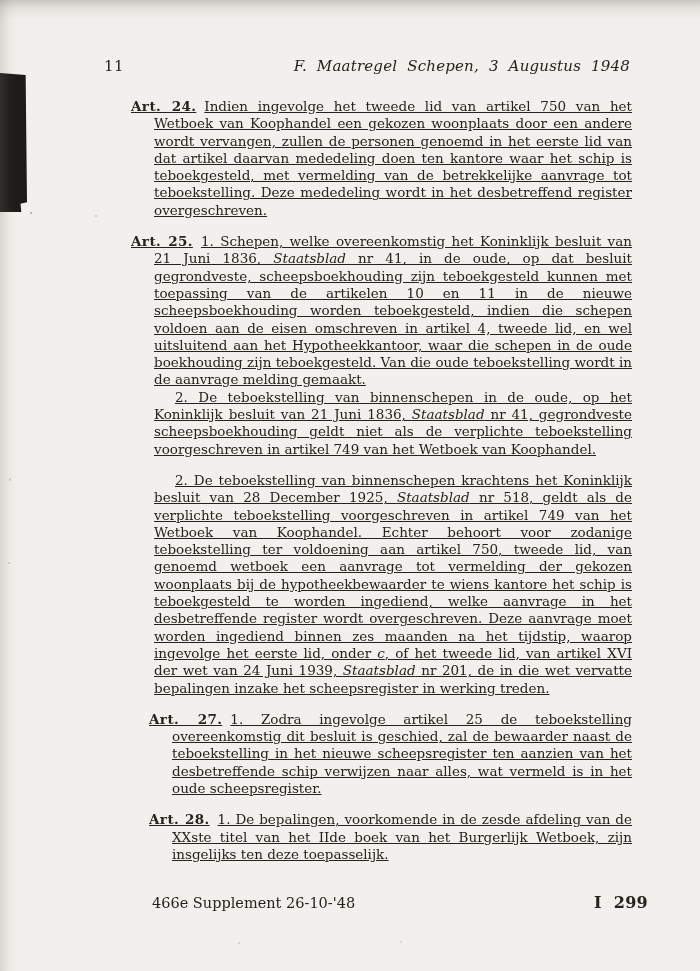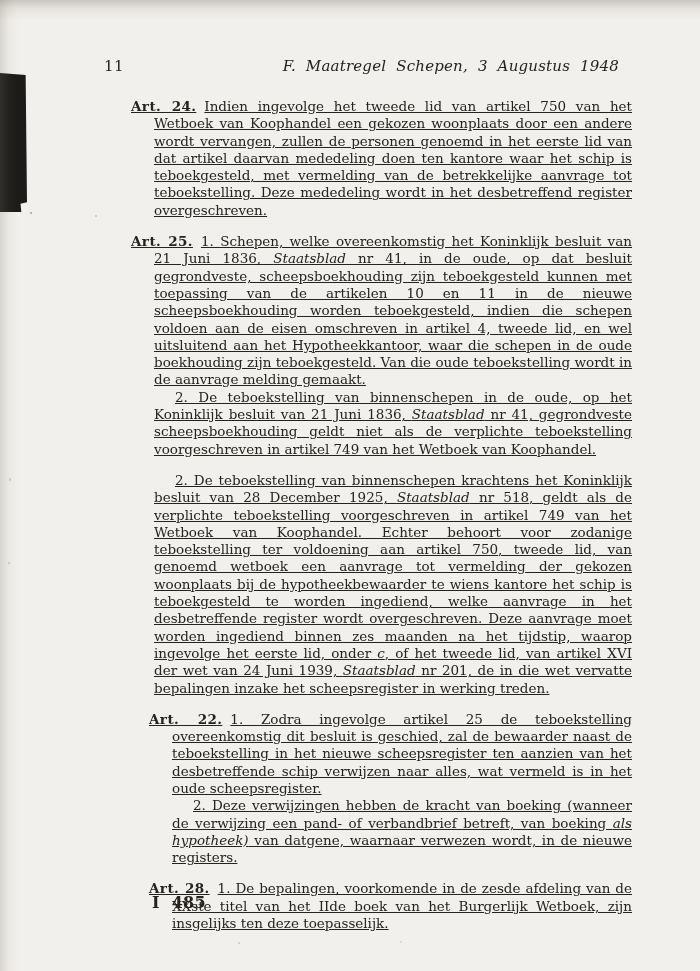--- a/index.html
+++ b/index.html
@@ -51,21 +51,21 @@
   .speck {
     position: absolute;
     border-radius: 50%;
     background: rgba(70,64,58,0.45);
     pointer-events: none;
   }
   .header {
     position: absolute;
     top: 57px;
     left: 104px;
-    right: 81px;
+    right: 70px;
     display: flex;
     justify-content: space-between;
     align-items: baseline;
     font-size: 15px;
   }
   .page-number {
     font-style: normal;
     letter-spacing: 0.5px;
   }
   .running-title {
@@ -145,25 +145,25 @@
         <p class="first"><b class="label">Art. 24.</b>Indien ingevolge het tweede lid van artikel 750 van het Wetboek van Koophandel een gekozen woonplaats door een andere wordt vervangen, zullen de personen genoemd in het eerste lid van dat artikel daarvan mededeling doen ten kantore waar het schip is teboekgesteld, met vermelding van de betrekkelijke aanvrage tot teboekstelling. Deze mededeling wordt in het desbetreffend register overgeschreven.</p>
       </section>
       <section class="article">
         <p class="first"><b class="label">Art. 25.</b>1. Schepen, welke overeenkomstig het Koninklijk besluit van 21 Juni 1836, <i>Staatsblad</i> nr 41, in de oude, op dat besluit gegrondveste, scheepsboekhouding zijn teboekgesteld kunnen met toepassing van de artikelen 10 en 11 in de nieuwe scheepsboekhouding worden teboekgesteld, indien die schepen voldoen aan de eisen omschreven in artikel 4, tweede lid, en wel uitsluitend aan het Hypotheekkantoor, waar die schepen in de oude boekhouding zijn teboekgesteld. Van die oude teboekstelling wordt in de aanvrage melding gemaakt.</p>
         <p class="sub">2. De teboekstelling van binnenschepen in de oude, op het Koninklijk besluit van 21 Juni 1836, <i>Staatsblad</i> nr 41, gegrondveste scheepsboekhouding geldt niet als de verplichte teboekstelling voorgeschreven in artikel 749 van het Wetboek van Koophandel.</p>
       </section>
       <section class="article">
         <p class="sub">2. De teboekstelling van binnenschepen krachtens het Koninklijk besluit van 28 December 1925, <i>Staatsblad</i> nr 518, geldt als de verplichte teboekstelling voorgeschreven in artikel 749 van het Wetboek van Koophandel. Echter behoort voor zodanige teboekstelling ter voldoening aan artikel 750, tweede lid, van genoemd wetboek een aanvrage tot vermelding der gekozen woonplaats bij de hypotheekbewaarder te wiens kantore het schip is teboekgesteld te worden ingediend, welke aanvrage in het desbetreffende register wordt overgeschreven. Deze aanvrage moet worden ingediend binnen zes maanden na het tijdstip, waarop ingevolge het eerste lid, onder <i>c</i>, of het tweede lid, van artikel XVI der wet van 24 Juni 1939, <i>Staatsblad</i> nr 201, de in die wet vervatte bepalingen inzake het scheepsregister in werking treden.</p>
       </section>
       <section class="article shifted">
-        <p class="first"><b class="label">Art. 22.</b>1. Zodra ingevolge artikel 25 de teboekstelling overeenkomstig dit besluit is geschied, zal de bewaarder naast de teboekstelling in het nieuwe scheepsregister ten aanzien van het desbetreffende schip verwijzen naar alles, wat vermeld is in het oude scheepsregister.</p>
-        <p class="sub">2. Deze verwijzingen hebben de kracht van boeking (wanneer de verwijzing een pand- of verbandbrief betreft, van boeking <i>als hypotheek)</i> van datgene, waarnaar verwezen wordt, in de nieuwe registers.</p>
+        <p class="first"><b class="label">Art. 27.</b>1. Zodra ingevolge artikel 25 de teboekstelling overeenkomstig dit besluit is geschied, zal de bewaarder naast de teboekstelling in het nieuwe scheepsregister ten aanzien van het desbetreffende schip verwijzen naar alles, wat vermeld is in het oude scheepsregister.</p>
       </section>
       <section class="article shifted">
         <p class="first"><b class="label">Art. 28.</b>1. De bepalingen, voorkomende in de zesde afdeling van de XXste titel van het IIde boek van het Burgerlijk Wetboek, zijn insgelijks ten deze toepasselijk.</p>
       </section>
     </div>
 
   <div class="footer">
-    <span class="footer-volume">I 485</span>
+    <span class="footer-supplement">466e Supplement 26-10-'48</span>
+    <span class="footer-volume">I 299</span>
   </div>
 
 </div>
 
 </body></html>

